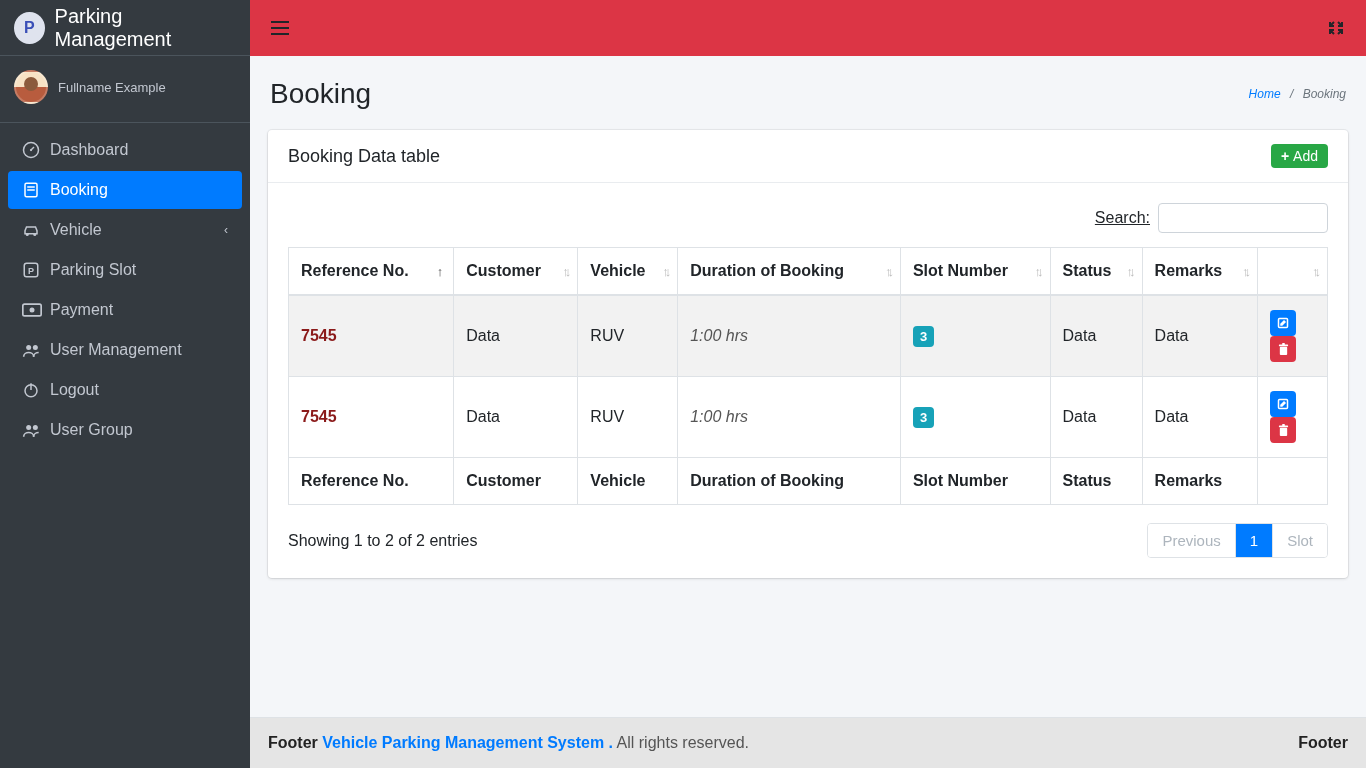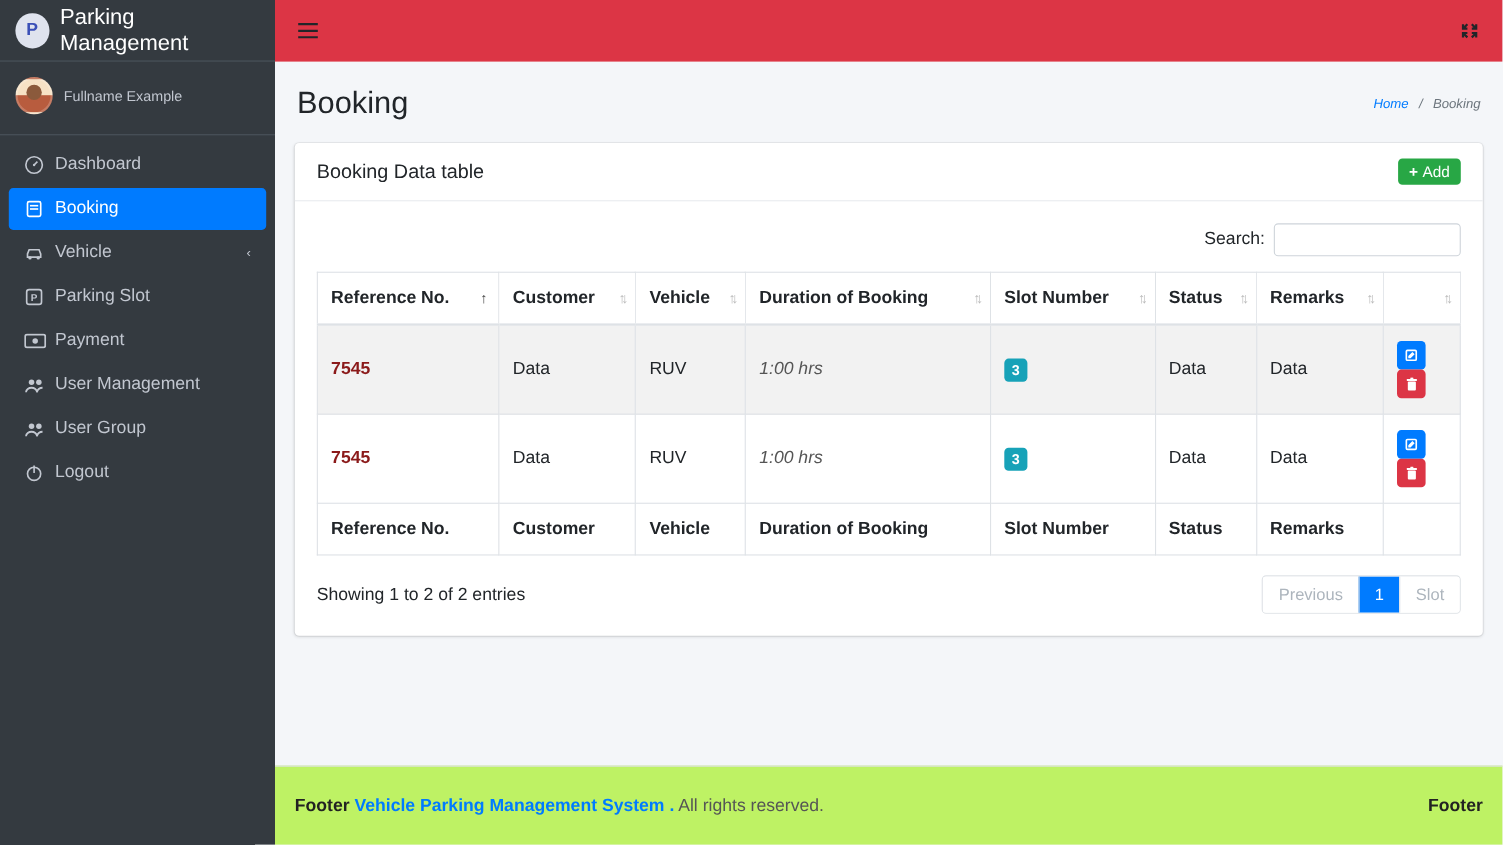--- a/index.html
+++ b/index.html
@@ -168,20 +168,21 @@
   .btn-success .plus { font-weight: 700; }
 
   .card-body { padding: 20px; }
 
   .search-row {
     display: flex;
     justify-content: flex-end;
     align-items: center;
     gap: 8px;
     margin-bottom: 14px;
+    text-decoration: underline;
   }
   .search-row input {
     width: 170px;
     height: 30px;
     border: 1px solid #ced4da;
     border-radius: 4px;
     padding: 0 8px;
     font-size: 14px;
   }
 
@@ -265,22 +266,22 @@
     border-left: 1px solid #dee2e6;
   }
   .pager-btn:first-child { border-left: none; }
   .pager-btn.active { background: #007bff; color: #fff; }
   .pager-btn.disabled { color: #adb5bd; cursor: default; }
 
   
   .footer {
     position: absolute;
     left: 250px; right: 0; bottom: 0;
-    height: 72px;
-    background: #bef264;
+    height: 51px;
+    background: #e5e5e5;
     border-top: 1px solid #dee2e6;
     display: flex;
     align-items: center;
     justify-content: space-between;
     padding: 0 18px;
     color: #555;
   }
   .footer a { color: #007bff; text-decoration: none; font-weight: 700; }
   .footer .strong { font-weight: 700; color: #222; }
   .footer .right { font-weight: 700; color: #222; }
@@ -370,39 +371,39 @@
               <path d="M2 17c0-3 3-5 6-5s6 2 6 5" fill="none" stroke="currentColor" stroke-width="2"></path>
               <path d="M14 17c0-3 3-5 6-5" fill="none" stroke="currentColor" stroke-width="2"></path>
             </svg>
         </span>
         <span>User Management</span>
       </div>
     </li>
     <li class="nav-item">
       <div class="nav-link">
         <span class="nav-icon">
+          <svg width="18" height="18" viewBox="0 0 24 24" fill="none" stroke="currentColor" stroke-width="2">
+              <circle cx="12" cy="13" r="8"></circle>
+              <line x1="12" y1="3" x2="12" y2="12"></line>
+            </svg>
+        </span>
+        <span>Logout</span>
+      </div>
+    </li>
+    <li class="nav-item">
+      <div class="nav-link">
+        <span class="nav-icon">
           <svg width="20" height="16" viewBox="0 0 24 18" fill="currentColor">
               <circle cx="8" cy="6" r="3"></circle>
               <circle cx="16" cy="6" r="3"></circle>
               <path d="M2 17c0-3 3-5 6-5s6 2 6 5" fill="none" stroke="currentColor" stroke-width="2"></path>
               <path d="M14 17c0-3 3-5 6-5" fill="none" stroke="currentColor" stroke-width="2"></path>
             </svg>
         </span>
         <span>User Group</span>
-      </div>
-    </li>
-    <li class="nav-item">
-      <div class="nav-link">
-        <span class="nav-icon">
-          <svg width="18" height="18" viewBox="0 0 24 24" fill="none" stroke="currentColor" stroke-width="2">
-              <circle cx="12" cy="13" r="8"></circle>
-              <line x1="12" y1="3" x2="12" y2="12"></line>
-            </svg>
-        </span>
-        <span>Logout</span>
       </div>
     </li>
   </ul>
 </aside>
 
 <header class="topbar">
   <div class="topbar-btn">
     <span>
       <svg width="18" height="14" viewBox="0 0 18 14" stroke="#212529" stroke-width="2">
           <line x1="0" y1="1" x2="18" y2="1"></line>

